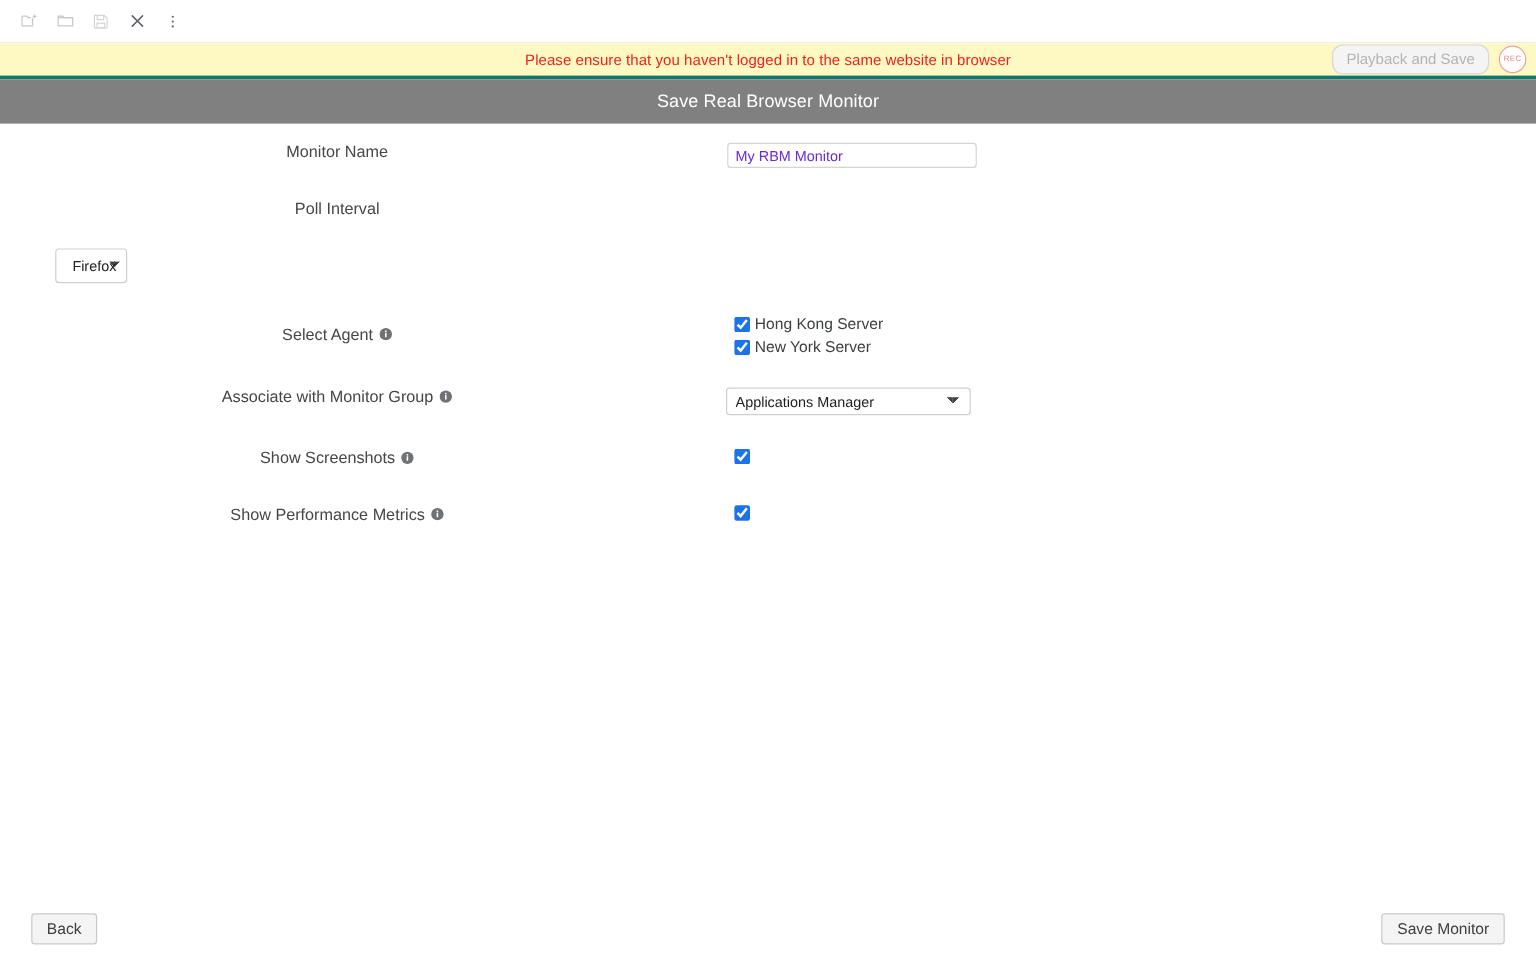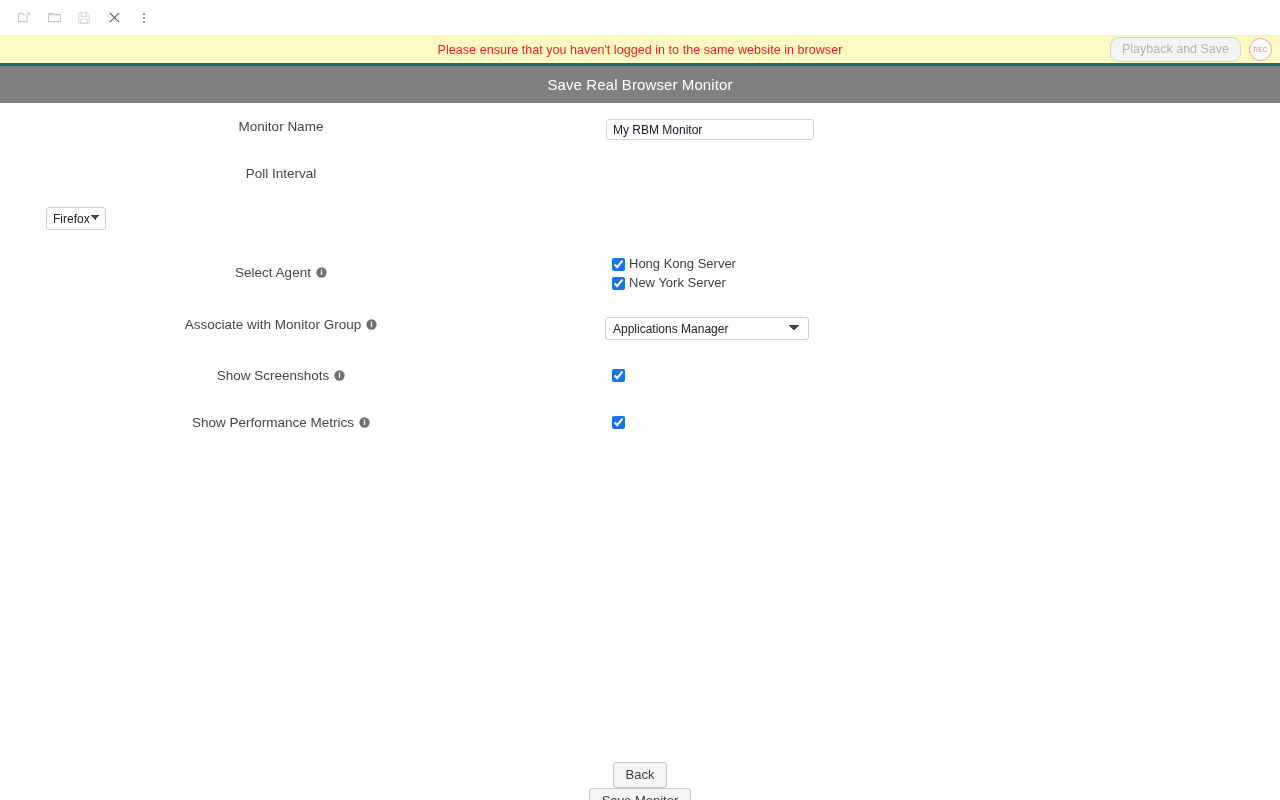--- a/index.html
+++ b/index.html
@@ -135,21 +135,21 @@
   }
 
   
   .text-input {
     width: 208px;
     height: 21px;
     border: 1px solid #d4d4d4;
     border-radius: 3px;
     font-size: 12px;
     font-family: "Liberation Sans", sans-serif;
-    color: #0f172a;
+    color: #6d28d9;
     padding: 0 6px;
     box-sizing: border-box;
     background: #fff;
   }
 
   
   select.styled {
     font-family: "Liberation Sans", sans-serif;
     font-size: 12px;
     color: #202124;
@@ -167,25 +167,26 @@
     -webkit-appearance: none;
     appearance: none;
     padding: 0 24px 0 7px;
     box-sizing: border-box;
     cursor: pointer;
   }
   select.poll-select { width: 205px; height: 23px; }
   select.group-select { width: 204px; height: 23px; }
   select.browser-select {
     width: 60px;
-    height: 23px;
+    height: 29px;
     padding: 0 8px 0 6px;
     background-position:
       calc(100% - 9px) calc(50% - 1px),
       calc(100% - 5px) calc(50% - 1px);
+    text-align: right;
   }
 
   
   .cb-line {
     display: flex;
     align-items: center;
     gap: 4px;
     font-size: 13px;
     color: #3c4043;
     line-height: 18px;
@@ -205,21 +206,20 @@
     position: absolute;
     left: 0;
     right: 0;
     bottom: 14px;
     height: 24px;
     display: flex;
     align-items: center;
     justify-content: space-between;
     padding: 0 26px;
     box-sizing: border-box;
-    flex-direction: column;
   }
   .flat-btn {
     background: #f4f4f4;
     border: 1px solid #c9c9c9;
     border-radius: 3px;
     font-family: "Liberation Sans", sans-serif;
     font-size: 13px;
     color: #3c4043;
     padding: 4px 12px 5px;
     cursor: pointer;

